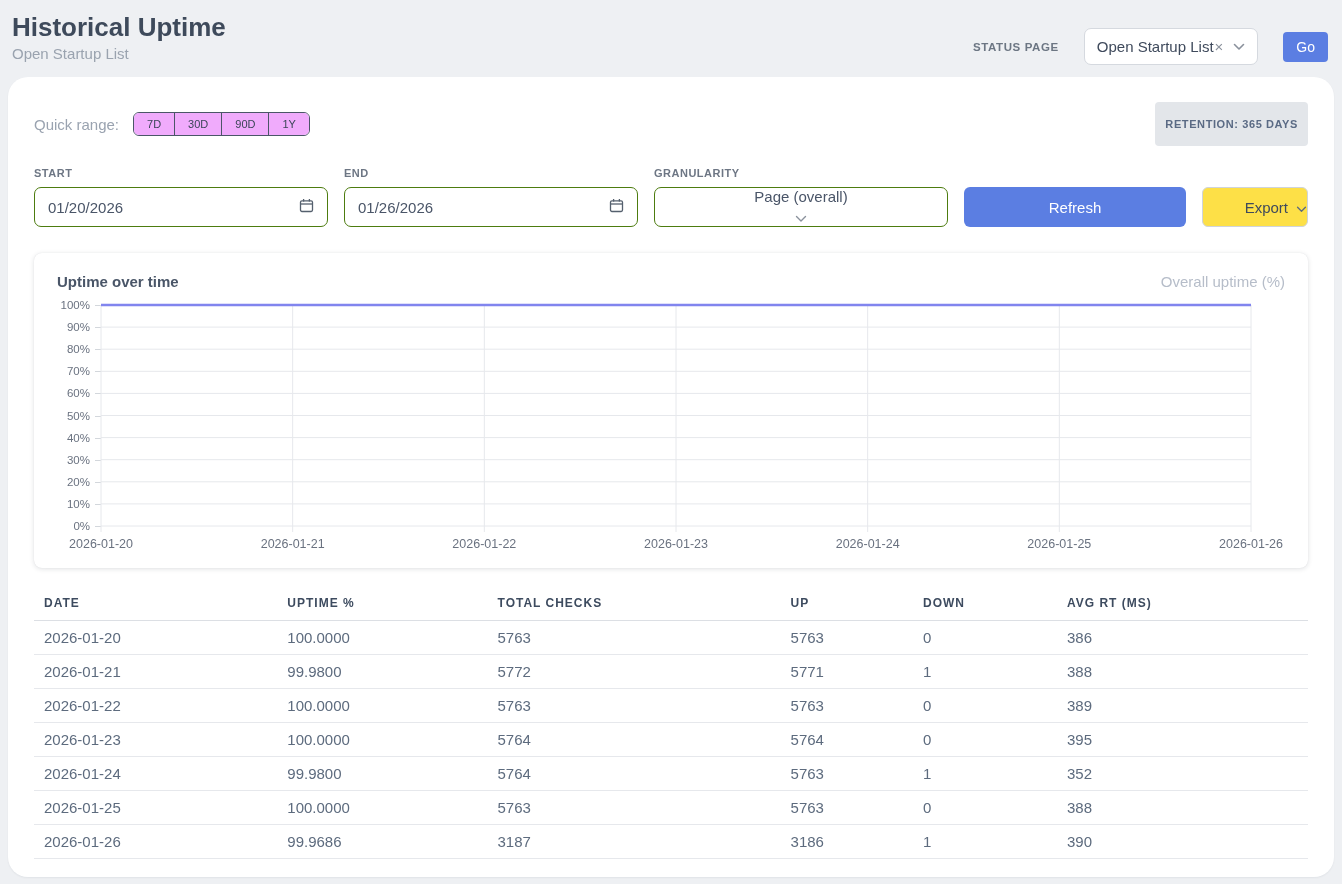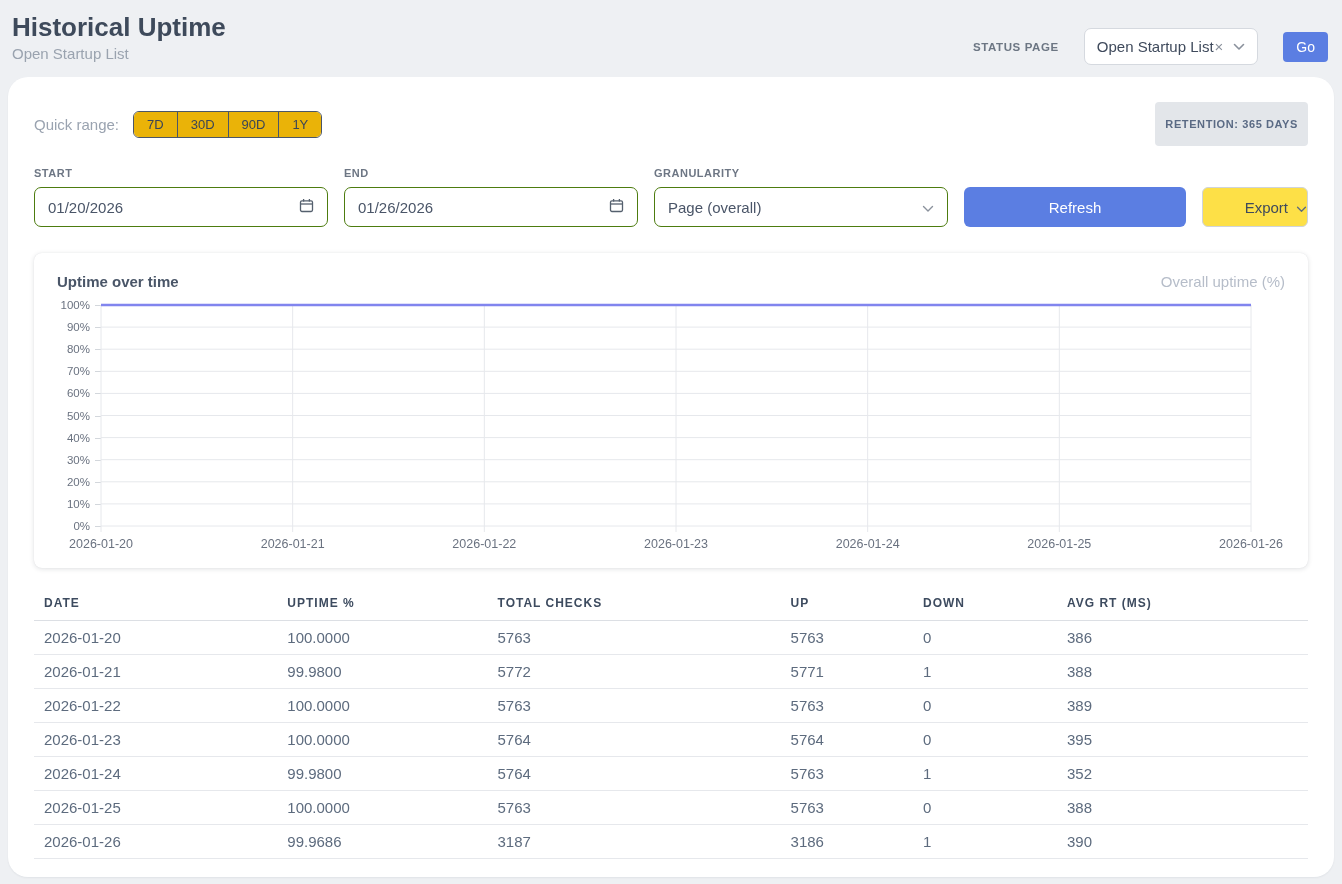--- a/index.html
+++ b/index.html
@@ -43,42 +43,42 @@
   }
 
   .quick-row { display: flex; align-items: center; justify-content: space-between; }
   .quick-left { display: flex; align-items: center; gap: 14px; }
   .quick-label { font-size: 15px; color: #9aa3b0; }
   .qr-group {
     display: inline-flex; border: 1px solid #4b5668; border-radius: 6px; overflow: hidden;
     background: #fff;
   }
   .qr-btn {
-    padding: 5px 13px; font-size: 13px; color: #3a4557; background: #eab308;
+    padding: 5px 13px; font-size: 11px; color: #3a4557; background: #f0abfc;
     border: none; border-left: 1px solid #4b5668; cursor: pointer;
     font-family: "Liberation Sans", sans-serif;
   }
   .qr-btn:first-child { border-left: none; }
   .retention-badge {
     background: #e3e6ea; color: #5a6a84; font-size: 11px; font-weight: 700;
     letter-spacing: 0.6px; padding: 16px 10px; border-radius: 4px;
   }
 
   .fields-row { display: flex; align-items: flex-end; gap: 16px; margin-top: 21px; }
   .field-group { flex: 1 1 0; }
   .field-label {
     font-size: 11px; font-weight: 700; color: #6d7684; letter-spacing: 0.5px;
     margin-bottom: 8px; text-transform: uppercase;
   }
   .input-box {
     display: flex; align-items: center; justify-content: space-between;
     height: 40px; padding: 0 13px; border: 1px solid #4d7c0f; border-radius: 7px;
     background: #fff; font-size: 15px; color: #4a5568; cursor: text;
   }
-  .select-box { cursor: pointer; }
+  .select-box { cursor: pointer; flex-direction: column; }
   .btn-refresh {
     width: 222px; height: 40px; border: none; border-radius: 6px;
     background: #5b7ee2; color: #fff; font-size: 15px; cursor: pointer;
     font-family: "Liberation Sans", sans-serif; flex: none;
   }
   .btn-export {
     width: 106px; height: 40px; border: 1px solid #cfd4db; border-radius: 6px;
     background: #fde047; color: #3f4a5c; font-size: 15px; cursor: pointer;
     font-family: "Liberation Sans", sans-serif; flex: none;
     display: inline-flex; align-items: center; justify-content: flex-end; gap: 8px;

